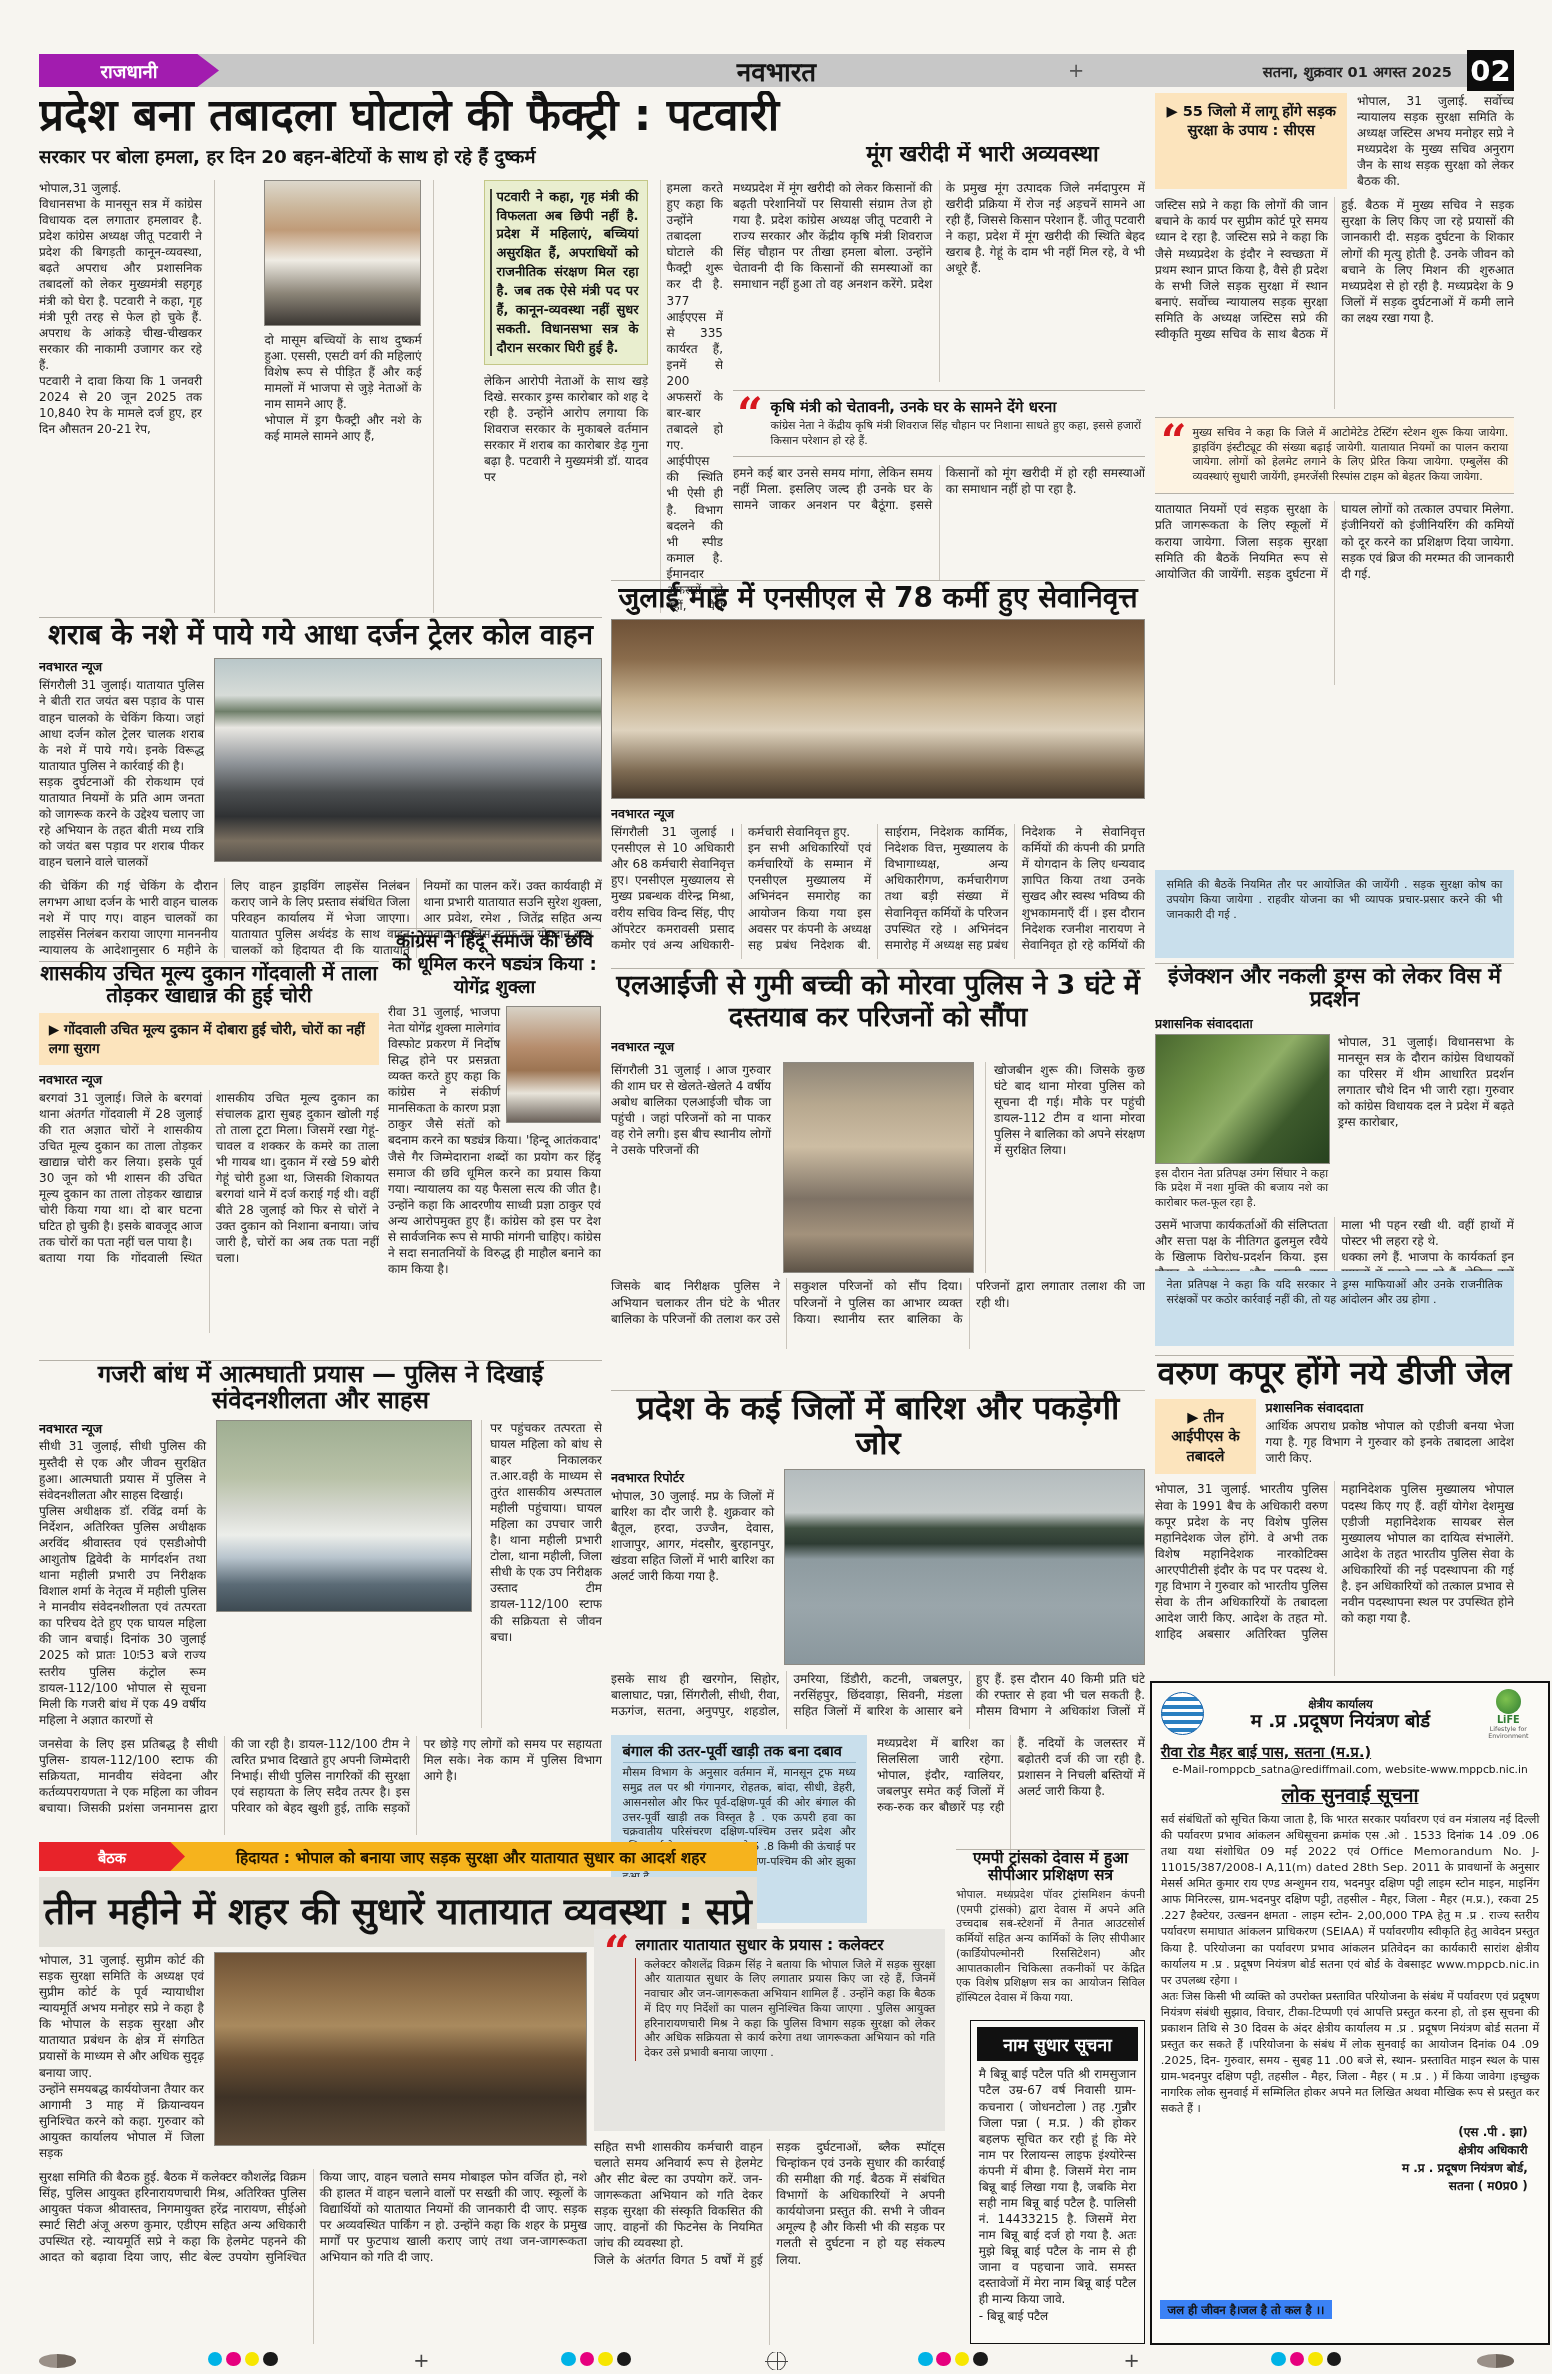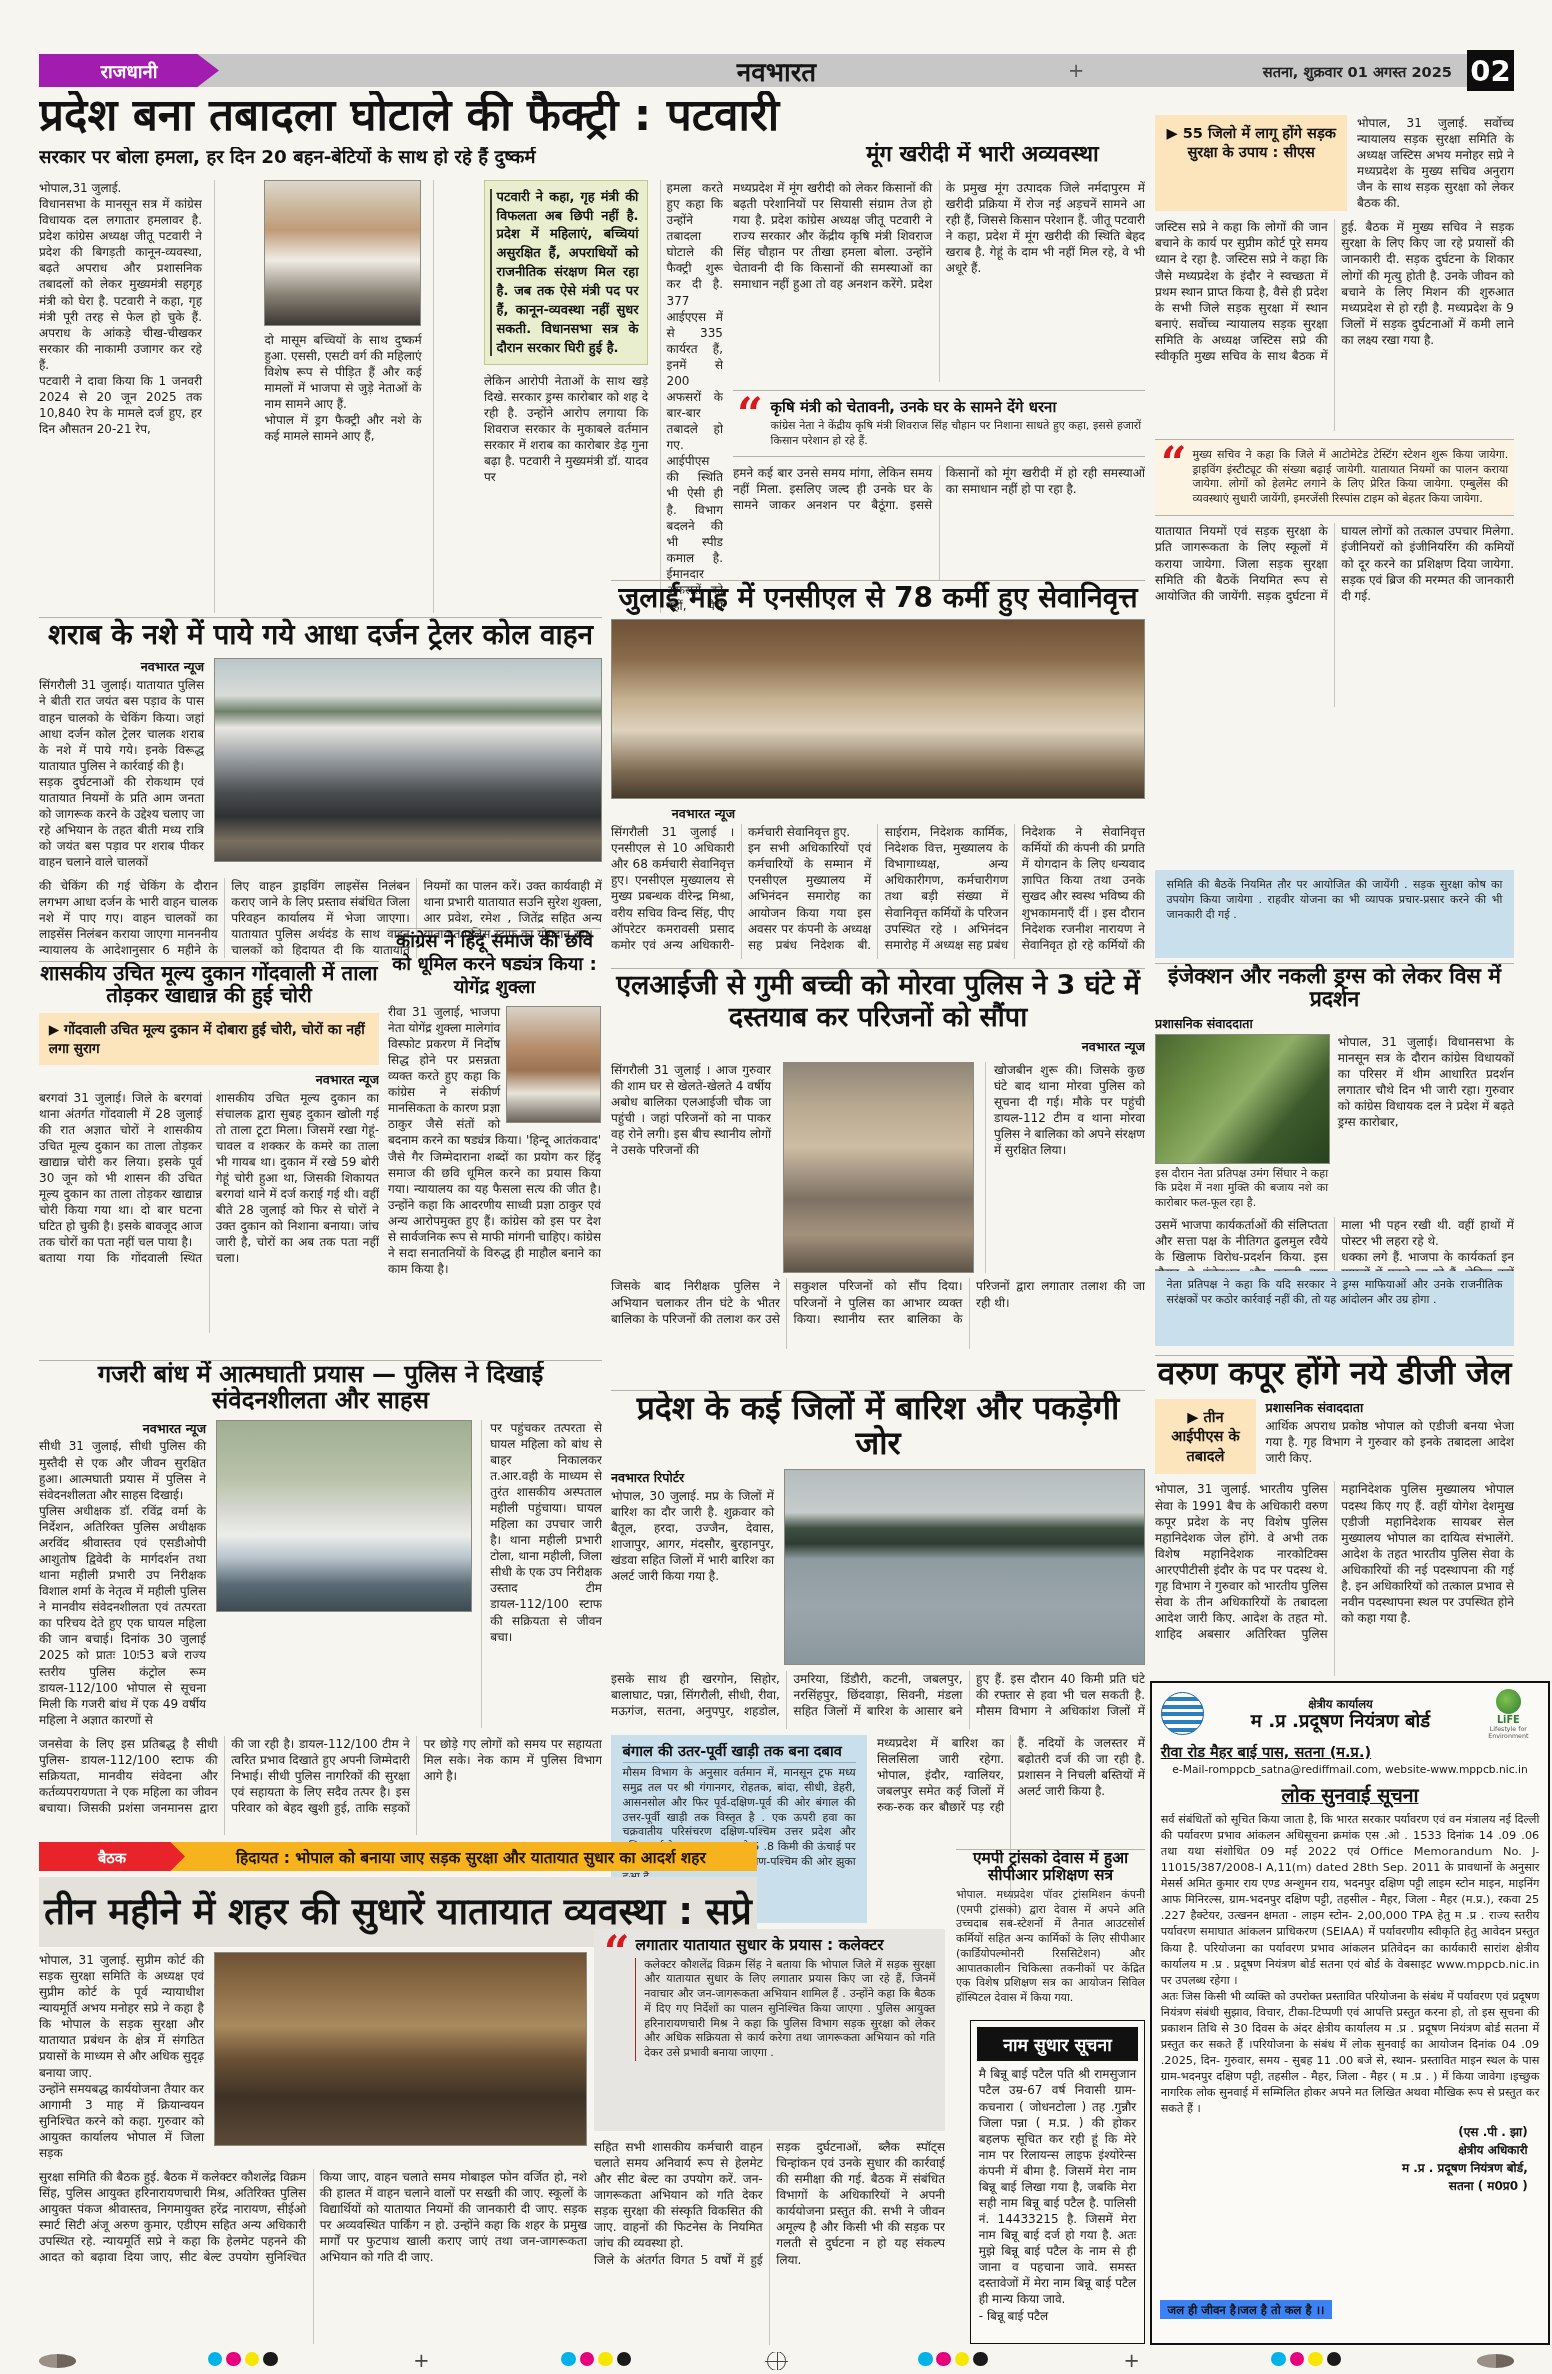--- a/index.html
+++ b/index.html
@@ -2,21 +2,21 @@
 <html><head>
 <meta charset="utf-8">
 <style>
   html,body{margin:0;padding:0;background:#d8d4cc;}
   .page{position:relative;width:1553px;height:2375px;background:#f7f5f0;color:#141414;
         font-family:"DejaVu Sans",sans-serif;overflow:hidden;margin:0 auto;}
   .art{position:absolute;overflow:hidden;}
   .hl{font-weight:bold;color:#121212;line-height:1.1;}
   .bd{font-size:12px;line-height:1.34;text-align:justify;white-space:pre-line;color:#1c1c1c;}
   .sm{font-size:11px;}
-  .byline{font-weight:bold;text-align:right;font-size:12.6px;margin-bottom:1.9px;}
+  .byline{font-weight:bold;text-align:left;font-size:12.6px;margin-bottom:1.9px;}
   .cols2{column-count:2;column-gap:13.6px;column-rule:1px solid #c9c4bb;}
   .cols3{column-count:3;column-gap:13.6px;column-rule:1px solid #c9c4bb;}
   .cols4{column-count:4;column-gap:13.6px;column-rule:1px solid #c9c4bb;}
   .photo{border:1px solid #8d8a83;}
   .obox{background:#fce4bd;padding:7.8px 9.7px;font-weight:bold;text-align:center;line-height:1.35;}
   .bluebox{background:#c9dfec;padding:7.8px 11.6px;}
   .gq{font-family:"DejaVu Serif",serif;font-weight:bold;color:#d6181f;font-size:45px;line-height:.7;}
   .rule-t{border-top:1px solid #b5b1a8;}
   .hdr-bar{position:absolute;left:39px;top:54px;width:1475px;height:33px;background:#c7c7c7;
            display:flex;align-items:center;}
@@ -91,21 +91,21 @@
       <div class="gq">“</div>
       <div>
         <div class="hl" style="font-size:15px;margin-bottom:3.9px">कृषि मंत्री को चेतावनी, उनके घर के सामने देंगे धरना</div>
         <div class="bd sm">कांग्रेस नेता ने केंद्रीय कृषि मंत्री शिवराज सिंह चौहान पर निशाना साधते हुए कहा, इससे हजारों किसान परेशान हो रहे हैं.</div>
       </div>
     </div>
     <div class="bd cols2" style="height:116px">हमने कई बार उनसे समय मांगा, लेकिन समय नहीं मिला. इसलिए जल्द ही उनके घर के सामने जाकर अनशन पर बैठूंगा. इससे किसानों को मूंग खरीदी में हो रही समस्याओं का समाधान नहीं हो पा रहा है.</div>
   </div>
 
   <div class="art" style="left:1155px;top:89px;width:359px;height:869px">
-    <div style="display:flex;gap:9.7px;margin-top:26px">
+    <div style="display:flex;gap:9.7px;margin-top:4px">
       <div class="obox" style="width:173px;font-size:14.6px">
         <span style="color:#111">▶ </span><span>55 जिलो में लागू होंगे सड़क सुरक्षा के उपाय : सीएस</span>
       </div>
       <div class="bd" style="flex:1">भोपाल, 31 जुलाई. सर्वोच्च न्यायालय सड़क सुरक्षा समिति के अध्यक्ष जस्टिस अभय मनोहर सप्रे ने मध्यप्रदेश के मुख्य सचिव अनुराग जैन के साथ सड़क सुरक्षा को लेकर बैठक की.</div>
     </div>
     <div class="bd cols2" style="height:212px;margin-top:7.8px">जस्टिस सप्रे ने कहा कि लोगों की जान बचाने के कार्य पर सुप्रीम कोर्ट पूरे समय ध्यान दे रहा है. जस्टिस सप्रे ने कहा कि जैसे मध्यप्रदेश के इंदौर ने स्वच्छता में प्रथम स्थान प्राप्त किया है, वैसे ही प्रदेश के सभी जिले सड़क सुरक्षा में स्थान बनाएं. सर्वोच्च न्यायालय सड़क सुरक्षा समिति के अध्यक्ष जस्टिस सप्रे की स्वीकृति मुख्य सचिव के साथ बैठक में हुई. बैठक में मुख्य सचिव ने सड़क सुरक्षा के लिए किए जा रहे प्रयासों की जानकारी दी. सड़क दुर्घटना के शिकार लोगों की मृत्यु होती है. उनके जीवन को बचाने के लिए मिशन की शुरुआत मध्यप्रदेश से हो रही है. मध्यप्रदेश के 9 जिलों में सड़क दुर्घटनाओं में कमी लाने का लक्ष्य रखा गया है.</div>
     <div class="qrow" style="border-top:1px solid #b5b1a8;border-bottom:1px solid #b5b1a8;background:#fdf3e2;padding:7.8px 5.8px;margin:7.8px 0">
       <div class="gq">“</div>
       <div class="bd sm">मुख्य सचिव ने कहा कि जिले में आटोमेटेड टेस्टिंग स्टेशन शुरू किया जायेगा. ड्राइविंग इंस्टीट्यूट की संख्या बढ़ाई जायेगी. यातायात नियमों का पालन कराया जायेगा. लोगों को हेलमेट लगाने के लिए प्रेरित किया जायेगा. एम्बुलेंस की व्यवस्थाएं सुधारी जायेंगी, इमरजेंसी रिस्पांस टाइम को बेहतर किया जायेगा.</div>
     </div>

